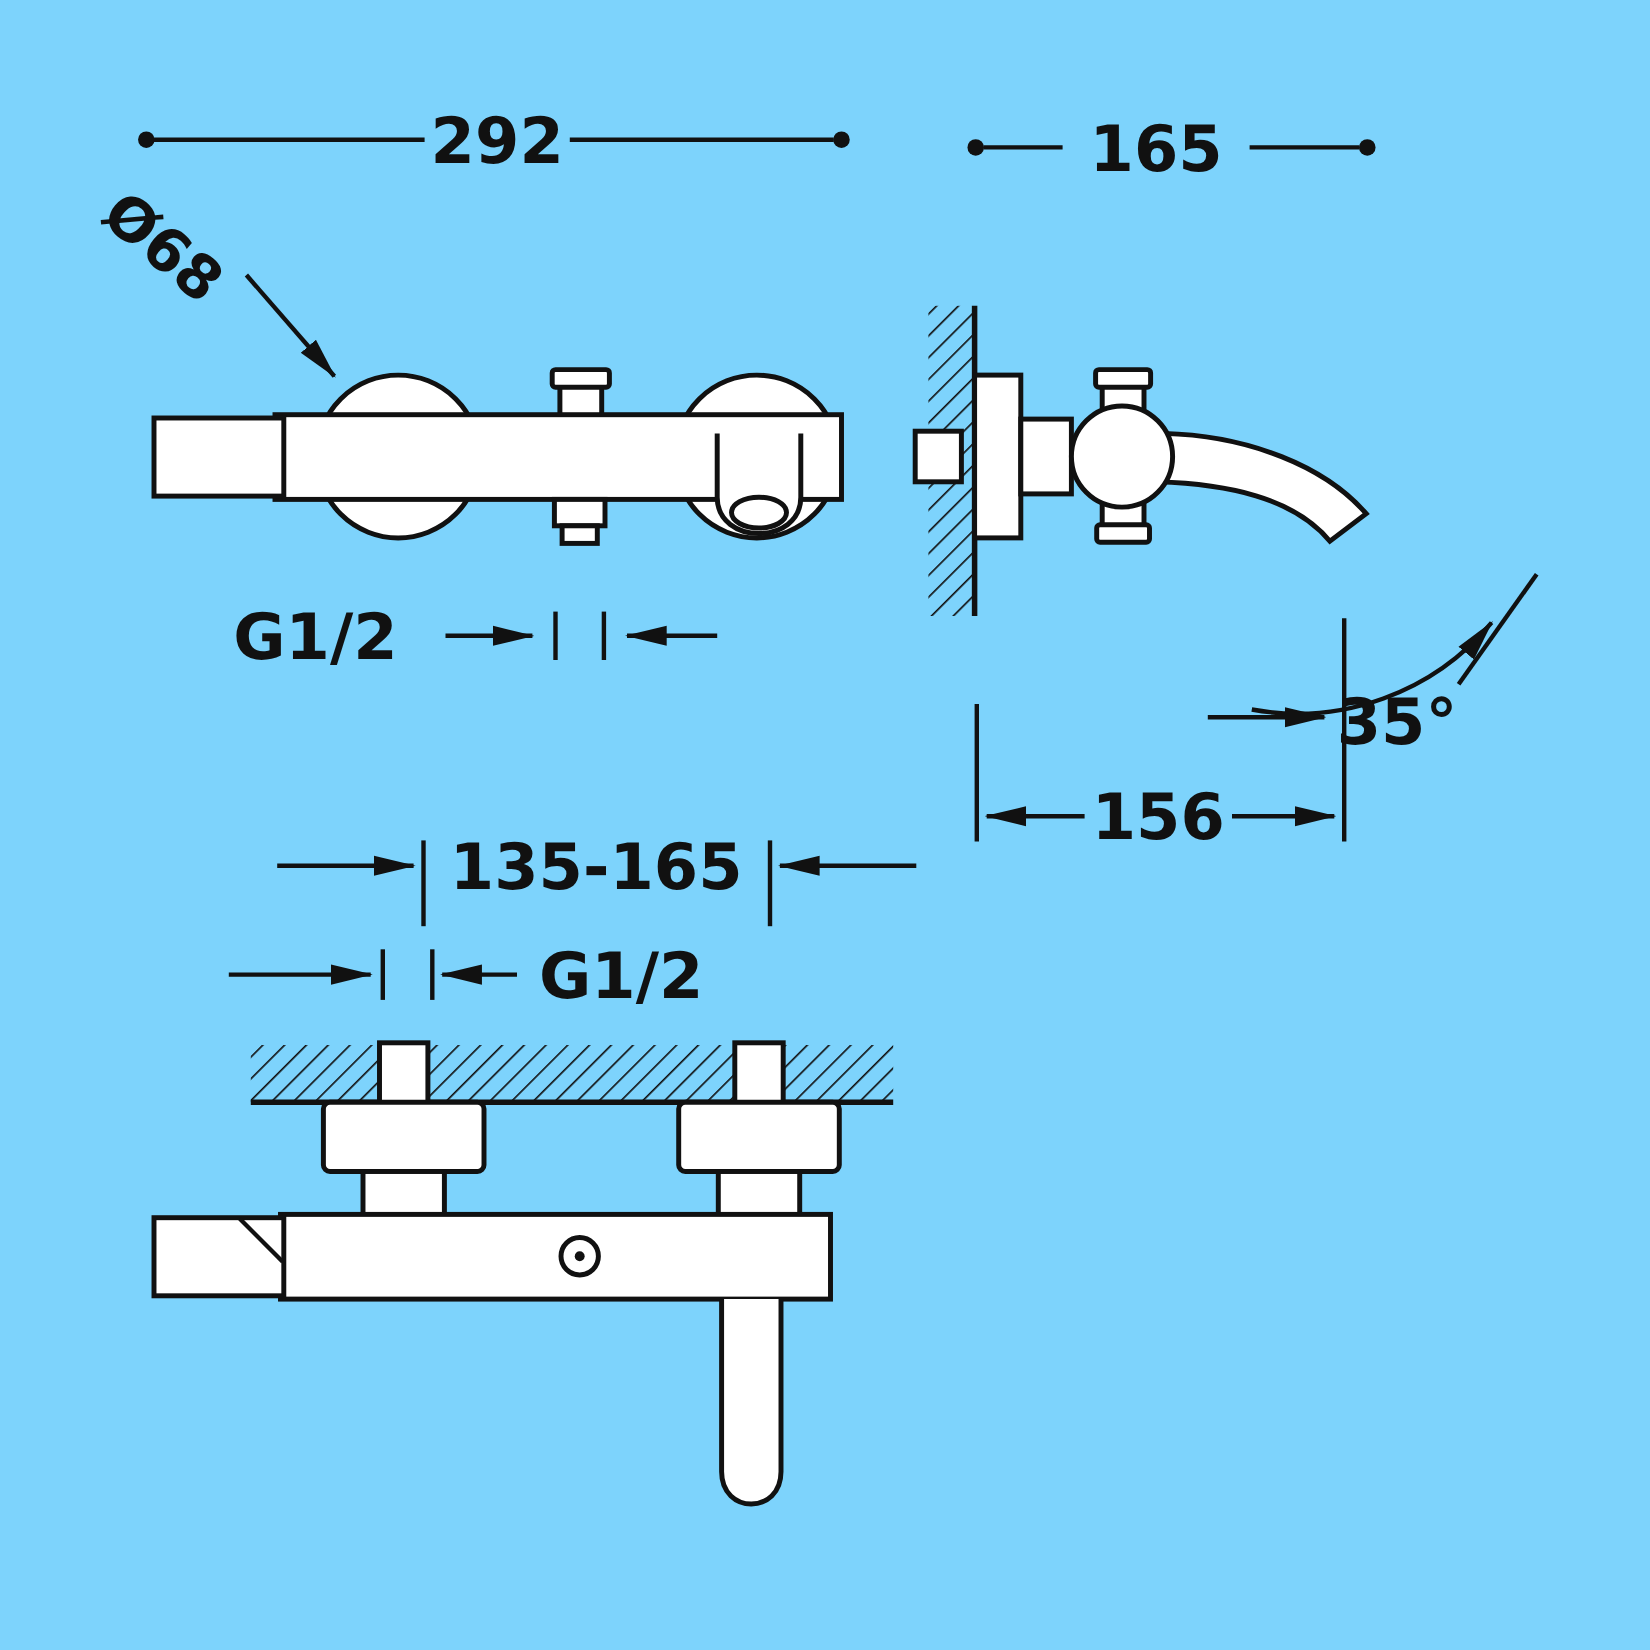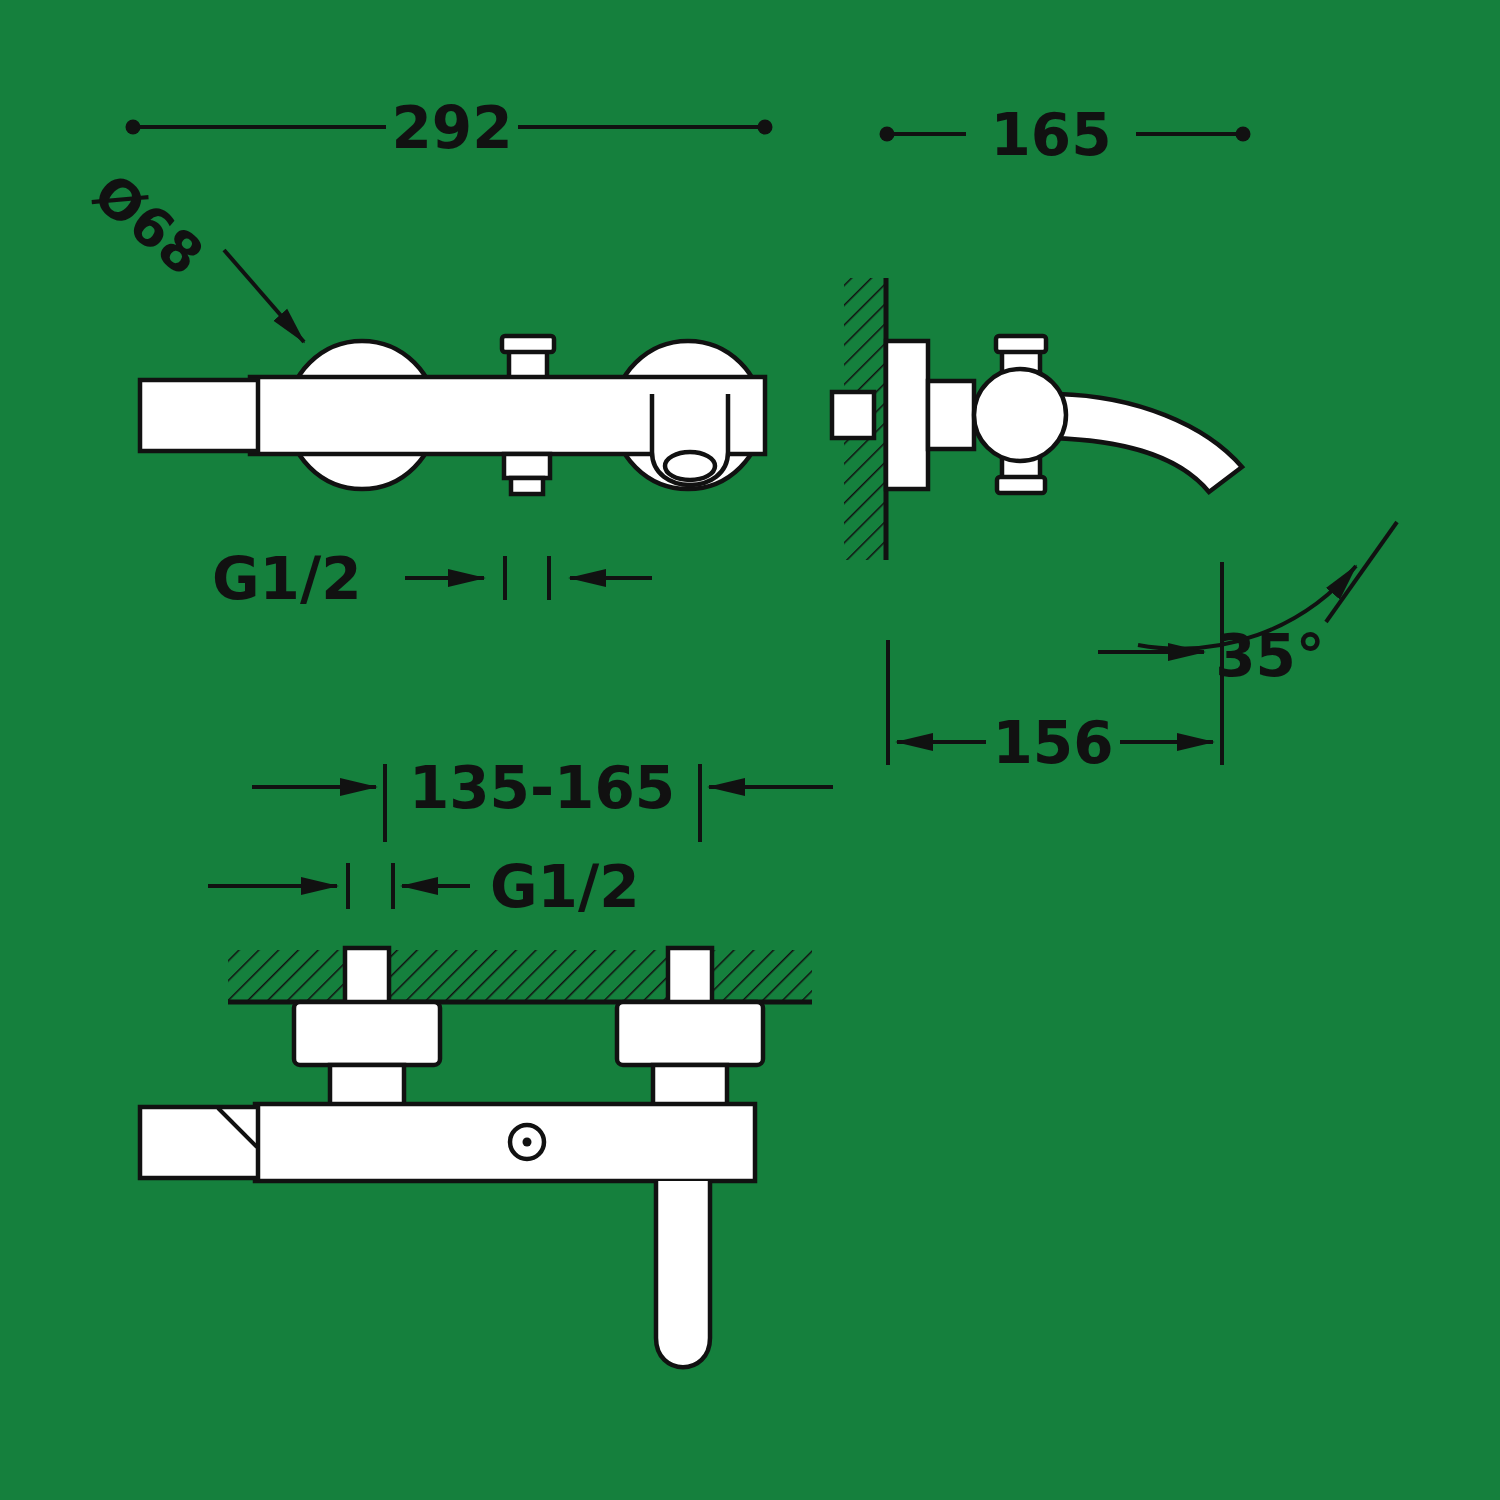--- a/index.html
+++ b/index.html
@@ -1,16 +1,16 @@
 <!DOCTYPE html>
 <html><head>
 <meta charset="utf-8">
 <style>
   html,body{margin:0;padding:0;background:#fff}
-  .canvas{width:1500px;height:1500px;background:#15803d;position:relative;overflow:hidden}
+  .canvas{width:1500px;height:1500px;background:#7dd3fc;position:relative;overflow:hidden}
   svg{display:block}
   .lbl{font-family:"DejaVu Sans","Liberation Sans",sans-serif;font-weight:700;font-size:58px;fill:#111}
   .lbl-dia{font-family:"DejaVu Sans","Liberation Sans",sans-serif;font-weight:700;font-size:54px;fill:#111}
   .dim{stroke:#111;stroke-width:4;fill:none}
   .dimthick{stroke:#111;stroke-width:5;fill:none}
   .obj{stroke:#111;stroke-width:4.5;fill:#fff}
   .objn{stroke:#111;stroke-width:4.5;fill:none}
   .dot{fill:#111;stroke:none}
 </style>
 </head>

